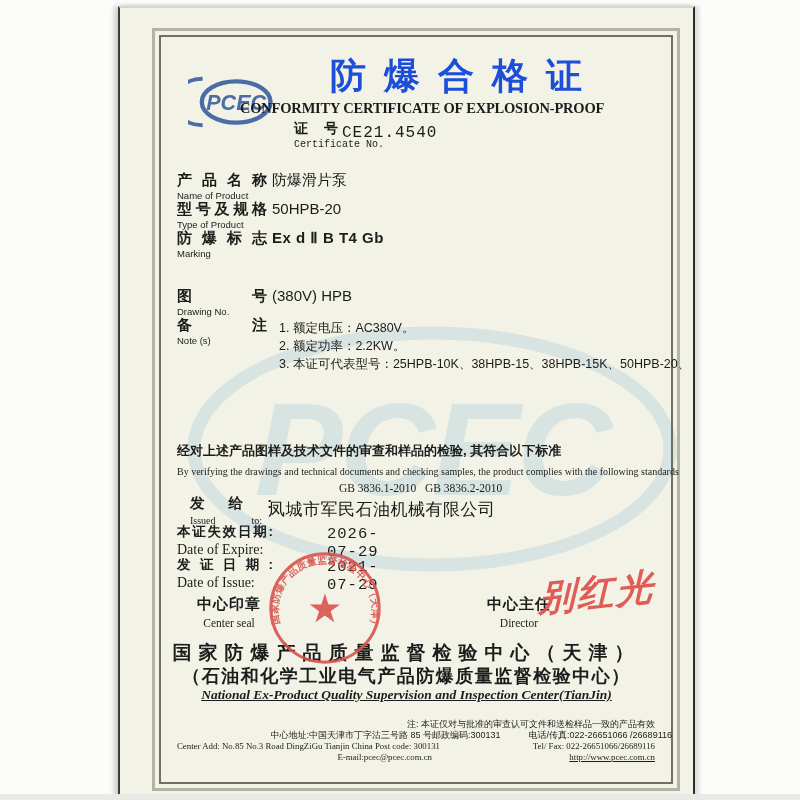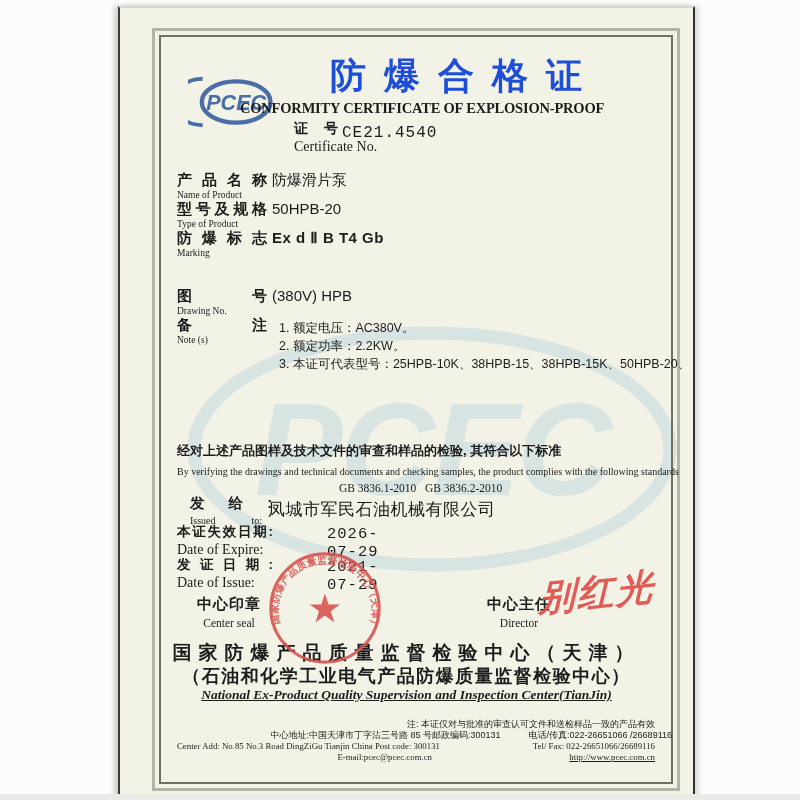--- a/index.html
+++ b/index.html
@@ -40,30 +40,30 @@
     font-size:36px; font-weight:bold; letter-spacing:18px; padding-left:18px;
     color:#1d4ed8; width:360px; white-space:nowrap;
   }
   .title-en{
     position:absolute; left:120px; top:92px; width:360px; text-align:center;
     font-family:"Liberation Serif", serif; font-weight:bold; font-size:14.5px;
     letter-spacing:-0.2px; white-space:nowrap;
   }
   .certno{ position:absolute; left:160px; top:112px;margin-left:14px; }
   .certno .lbl-cn{ width:44px; font-size:14px; font-weight:600; text-align:justify; text-align-last:justify; }
-  .certno .lbl-en{ font-family:Liberation Serif, serif; font-size:14px; margin-top:1px; }
+  .certno .lbl-en{ font-family:Liberation Mono, monospace; font-size:10px; margin-top:1px; }
   .certno-value{
     position:absolute; left:222px; top:116px;
     font-family:"Liberation Mono", monospace; font-size:16px; letter-spacing:1px;
   }
 
   
   .frow{ position:absolute; left:57px; white-space:nowrap; }
   .flabel-cn{ width:90px; font-size:15px; font-weight:600; text-align:justify; text-align-last:justify; }
-  .flabel-en{ font-family:Liberation Serif, serif; font-size:9.5px; margin-top:0px; color:#222; }
+  .flabel-en{ font-family:Liberation Sans, sans-serif; font-size:9.5px; margin-top:0px; color:#222; }
   .fvalue{ position:absolute; left:95px; top:0; font-size:15px; white-space:nowrap; }
   .fvalue.bold{ font-weight:bold; letter-spacing:0.5px; }
 
   .notes{ position:absolute; left:112px; top:311px; font-size:12.5px; font-weight:500; line-height:18px; white-space:nowrap; }
   .notes .num{ padding-left:47px; }
 
   .stmt-cn{ position:absolute; left:57px; top:434px; font-size:13px; font-weight:600; white-space:nowrap; }
   .stmt-en{ position:absolute; left:57px; top:458px; font-family:"Liberation Serif", serif; font-size:10px; white-space:nowrap; }
   .std1{ position:absolute; left:219px; top:474px; font-family:"Liberation Serif", serif; font-size:11.5px; font-weight:500; }
   .std2{ position:absolute; left:305px; top:474px; font-family:"Liberation Serif", serif; font-size:11.5px; font-weight:500; }

